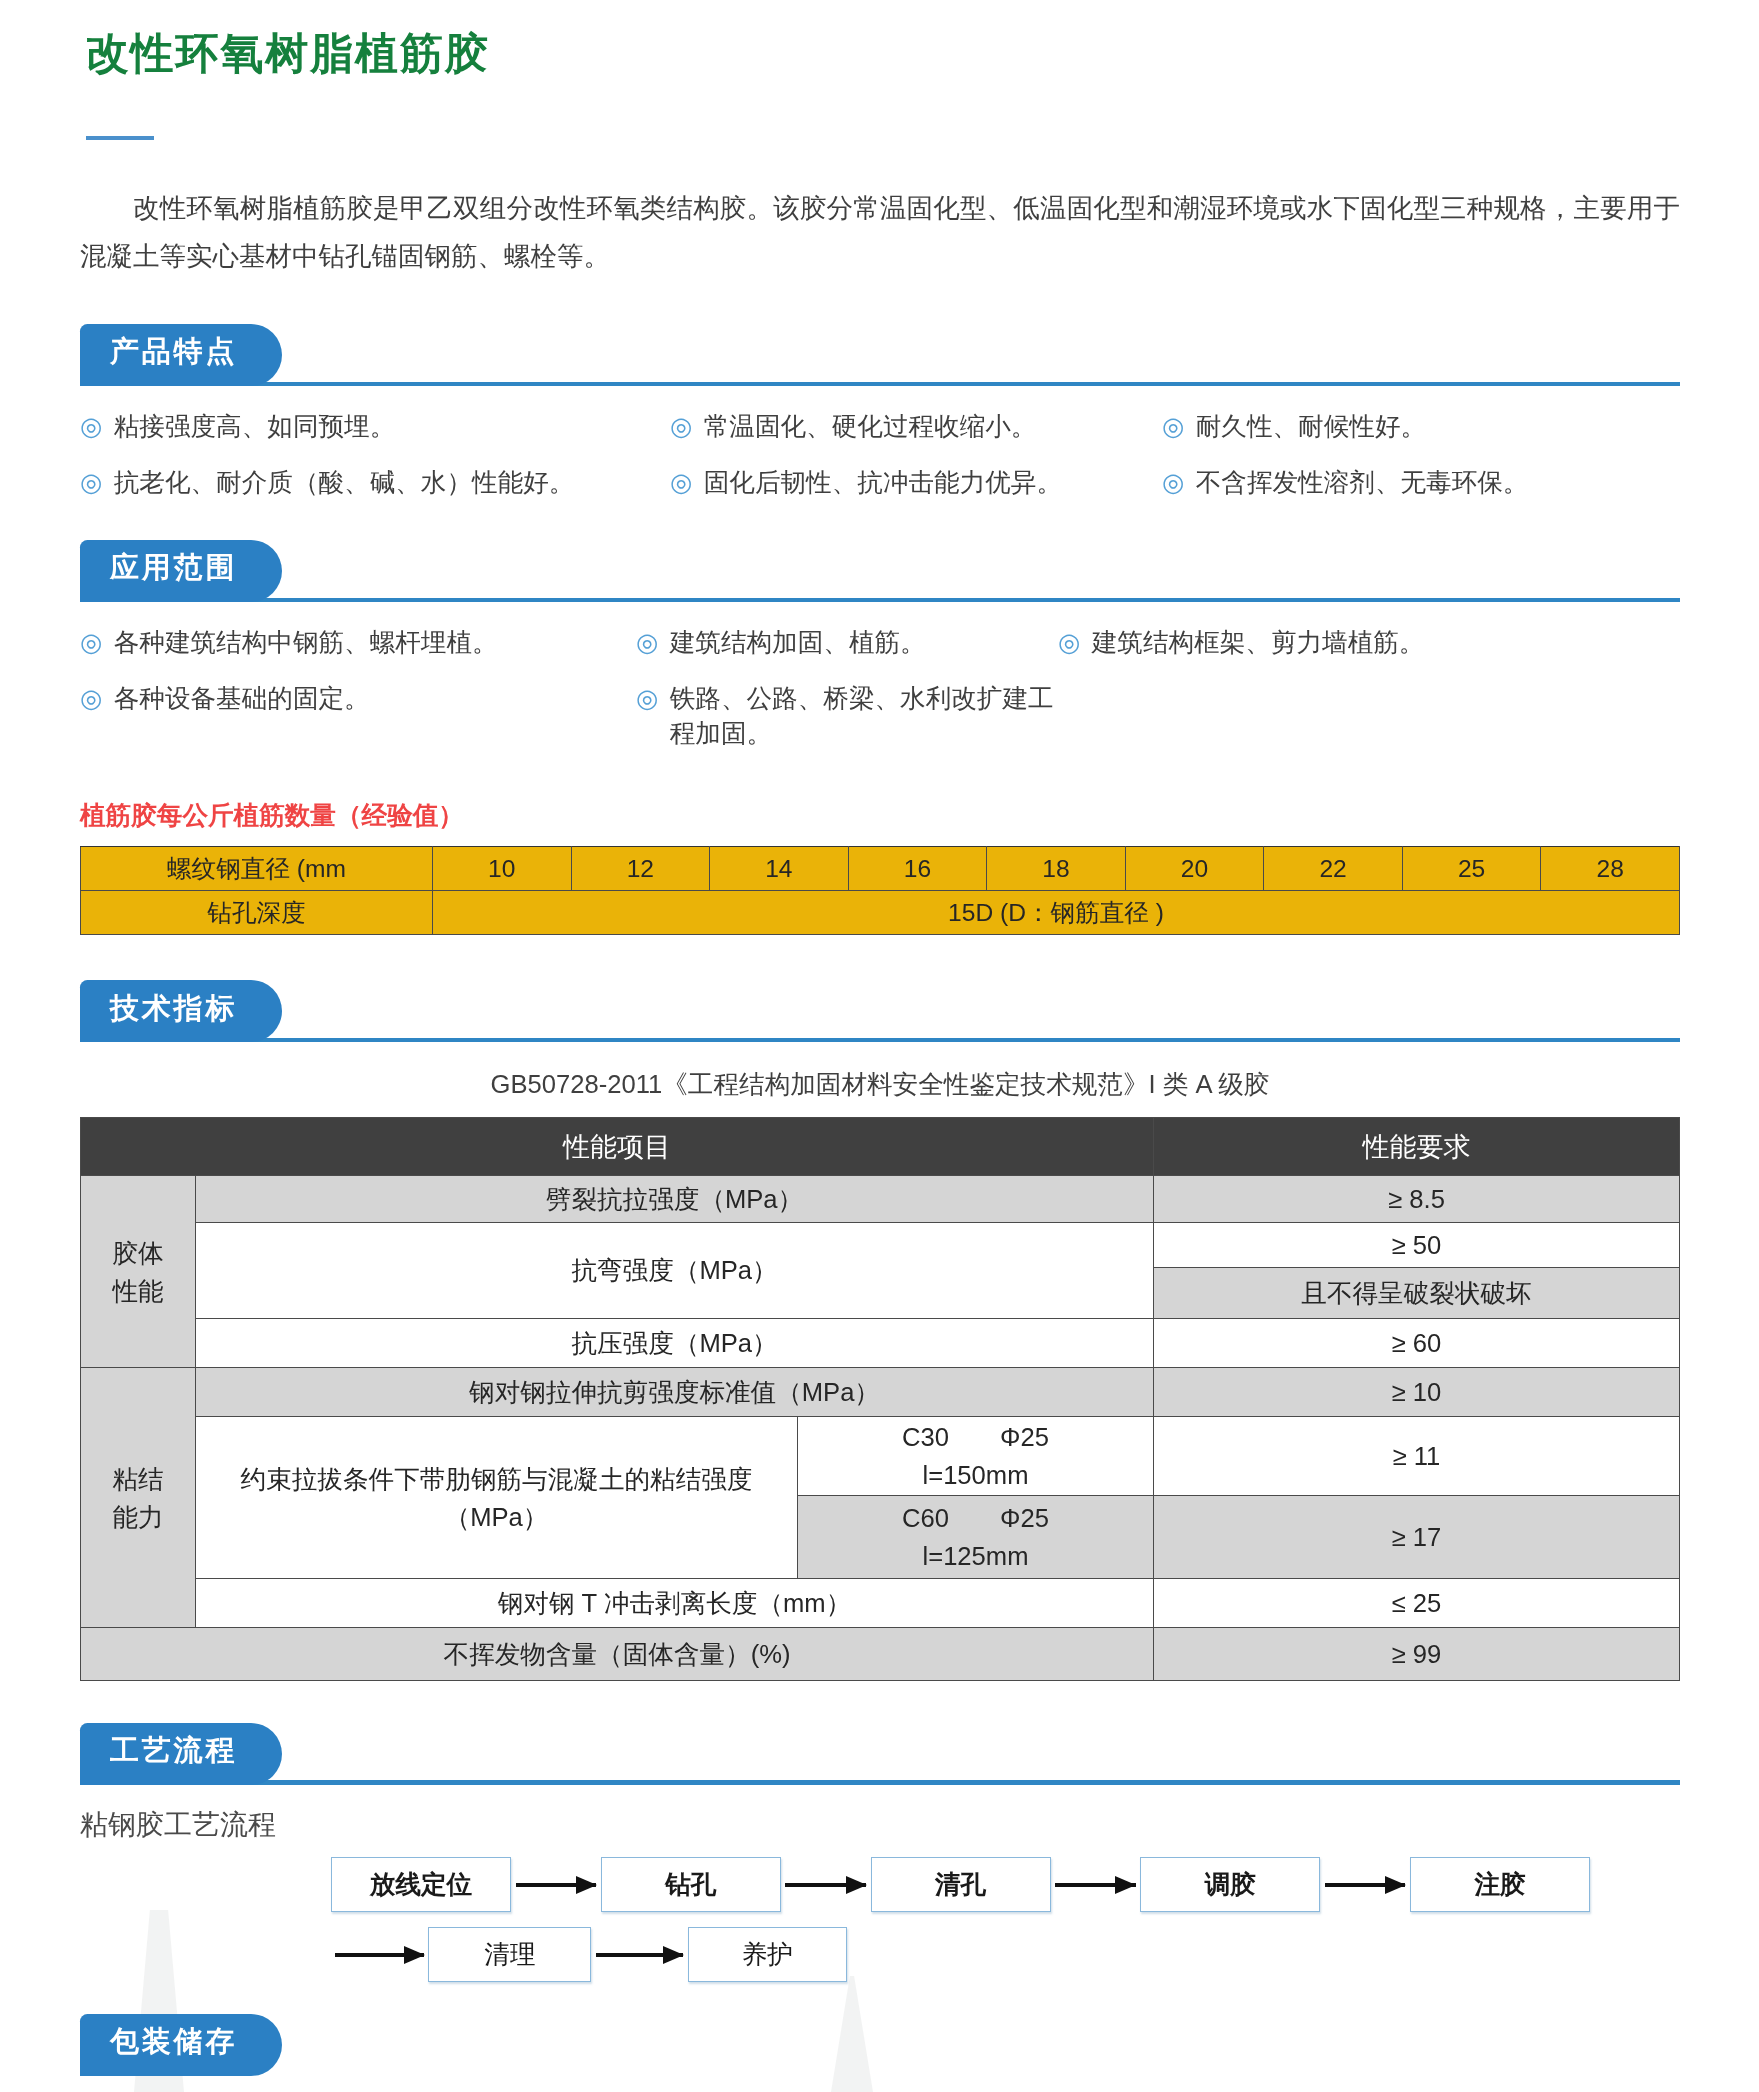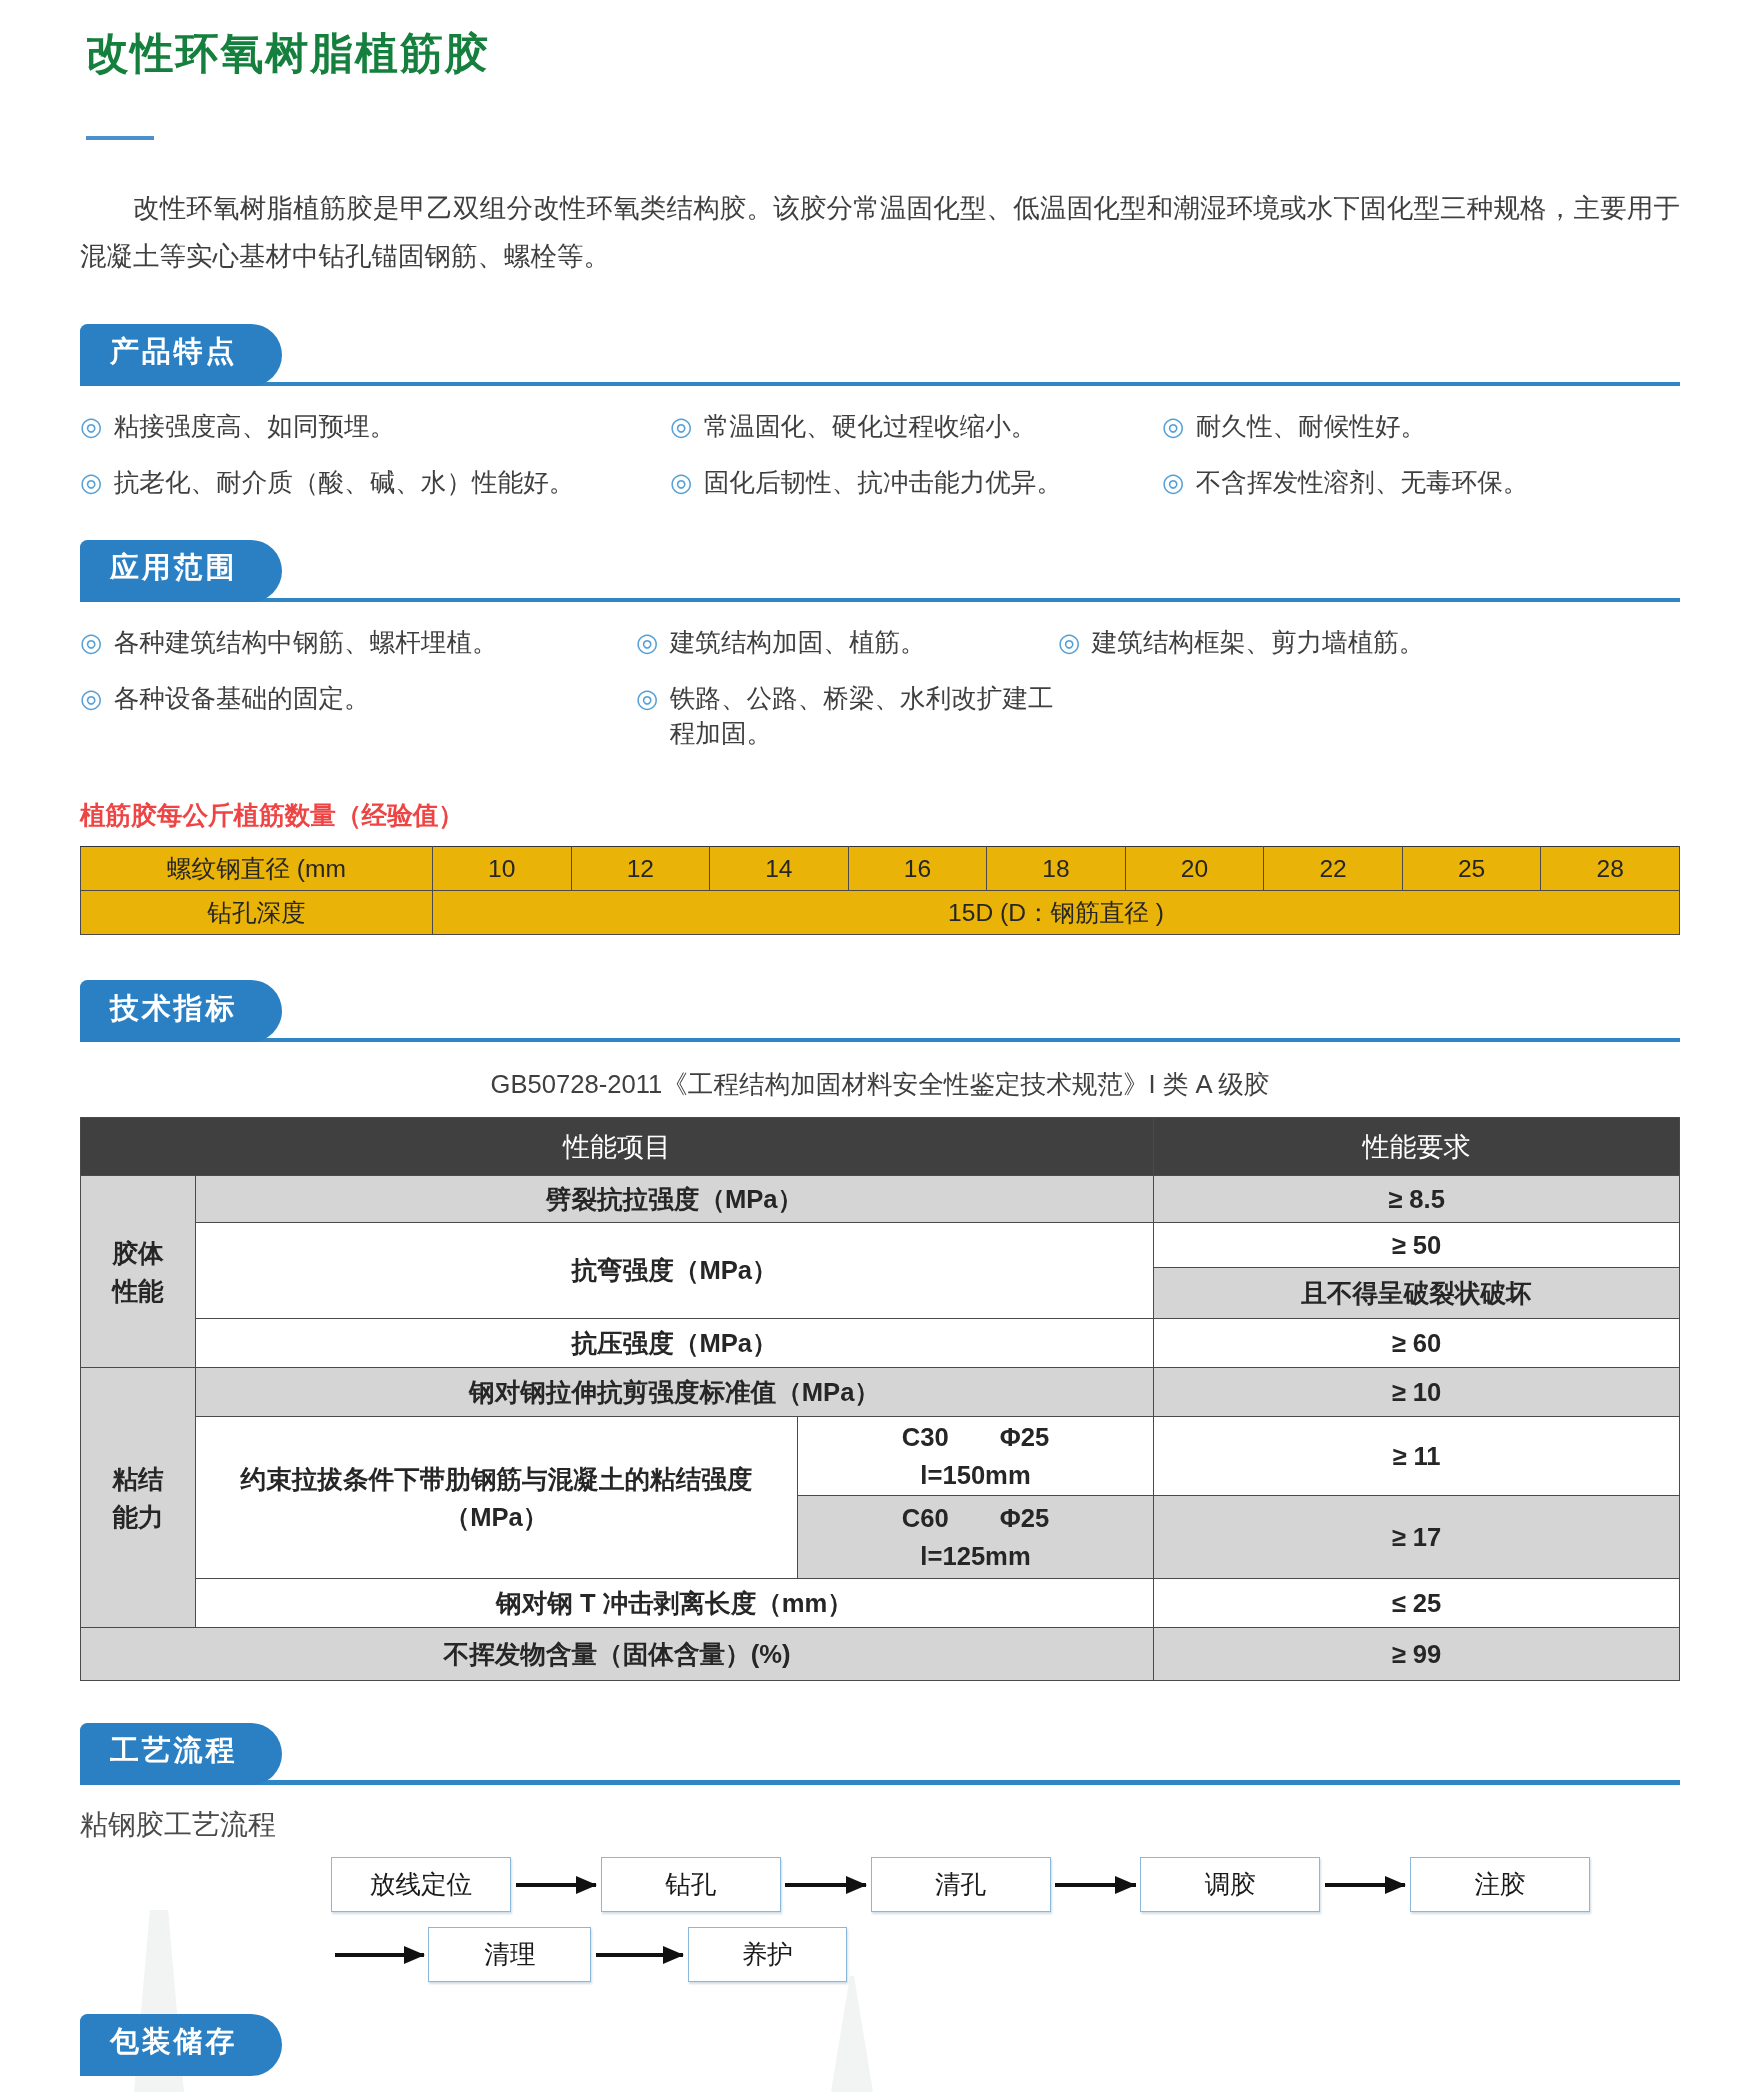--- a/index.html
+++ b/index.html
@@ -51,21 +51,21 @@
   }
   .dosage-table td { border: 0.9px solid #4a4a4a; border-top: 1.9px solid #333; text-align: center; height: 44px; }
   .dosage-table tr.gray td { background: #eab308; }
 
   
   .std-note { text-align: center; font-size: 25.6px; margin-top: 24.6px; color: #3f3f3f; }
   .tech-table {
     width: 100%; border-collapse: collapse; margin-top: 15px;
     font-size: 25.6px; color: #262626; table-layout: fixed; border: 1.9px solid #2e2e2e;
   }
-  .tech-table th, .tech-table td { border: 0.9px solid #4a4a4a; text-align: center; padding: 0 5.7px; font-weight: bold; }
+  .tech-table th, .tech-table td { border: 0.9px solid #4a4a4a; text-align: center; padding: 0 5.7px; }
   .tech-table th { background: #404040; color: #ffffff; font-weight: normal; height: 58px; font-size: 27px; }
   .tech-table tr.major td { border-top: 1.9px solid #333; }
   .tech-table tr.sub td { border-top: 0.9px solid #4a4a4a; }
   .tech-table td.group { background: #d5d5d5; }
   .tech-table tr.gray td { background: #d5d5d5; }
   .tech-table tr.white td { background: #ffffff; }
   .block { display: block; line-height: 38px; }
   .gwrap { display: inline-block; width: 2.2em; line-height: 38px; }
   .r1 td { height: 47px; } .r2 td { height: 45px; } .r3 td { height: 51px; }
   .r4 td { height: 49px; } .r5 td { height: 49px; } .r6 td { height: 79px; }
@@ -75,21 +75,21 @@
   .flow-sub { font-size: 28px; color: #4a4a4a; margin-top: 21px; }
   .flow-row { display: flex; align-items: center; height: 55px; }
   .flow-row1 { margin: 13.2px 0 0 251px; width: 1259px; }
   .flow-row2 { margin: 15px 0 0 250px; }
   .fbox {
     height: 55px; border: 1.9px solid #8ab8dc; background: #fff;
     display: flex; align-items: center; justify-content: center;
     font-size: 25.6px; color: #1a1a1a; box-shadow: 0.9px 1.9px 1.9px rgba(120,160,190,0.35);
     flex: none;
   }
-  .w190 { width: 180px; } .w172 { width: 163px; } .w168 { width: 159px; }
+  .w190 { width: 180px; font-weight: bold; } .w172 { width: 163px; } .w168 { width: 159px; }
   .arrow { position: relative; height: 3.8px; background: #111; flex: 1; margin: 0 4.7px; }
   .arrow::after {
     content: ""; position: absolute; right: -0.9px; top: 50%; transform: translateY(-50%);
     width: 0; height: 0;
     border-left: 21px solid #111; border-top: 9.5px solid transparent; border-bottom: 9.5px solid transparent;
   }
   .a-fixed { flex: none; }
   .a-lead { width: 89px; } .a-mid2 { width: 87px; }
 
   

